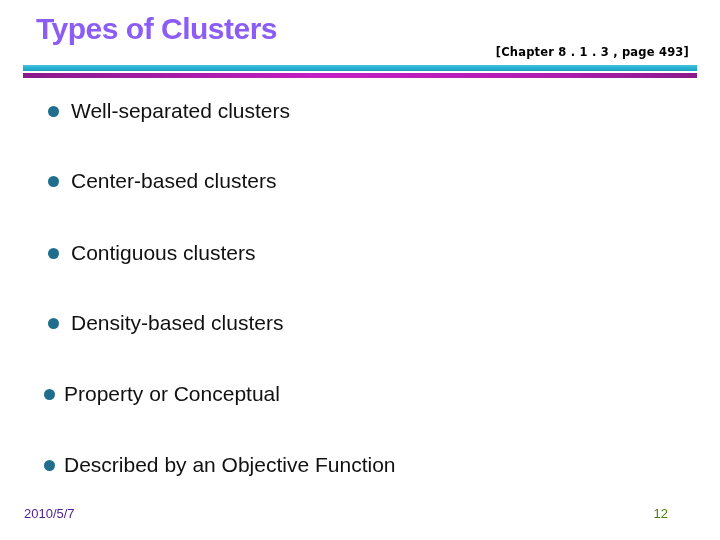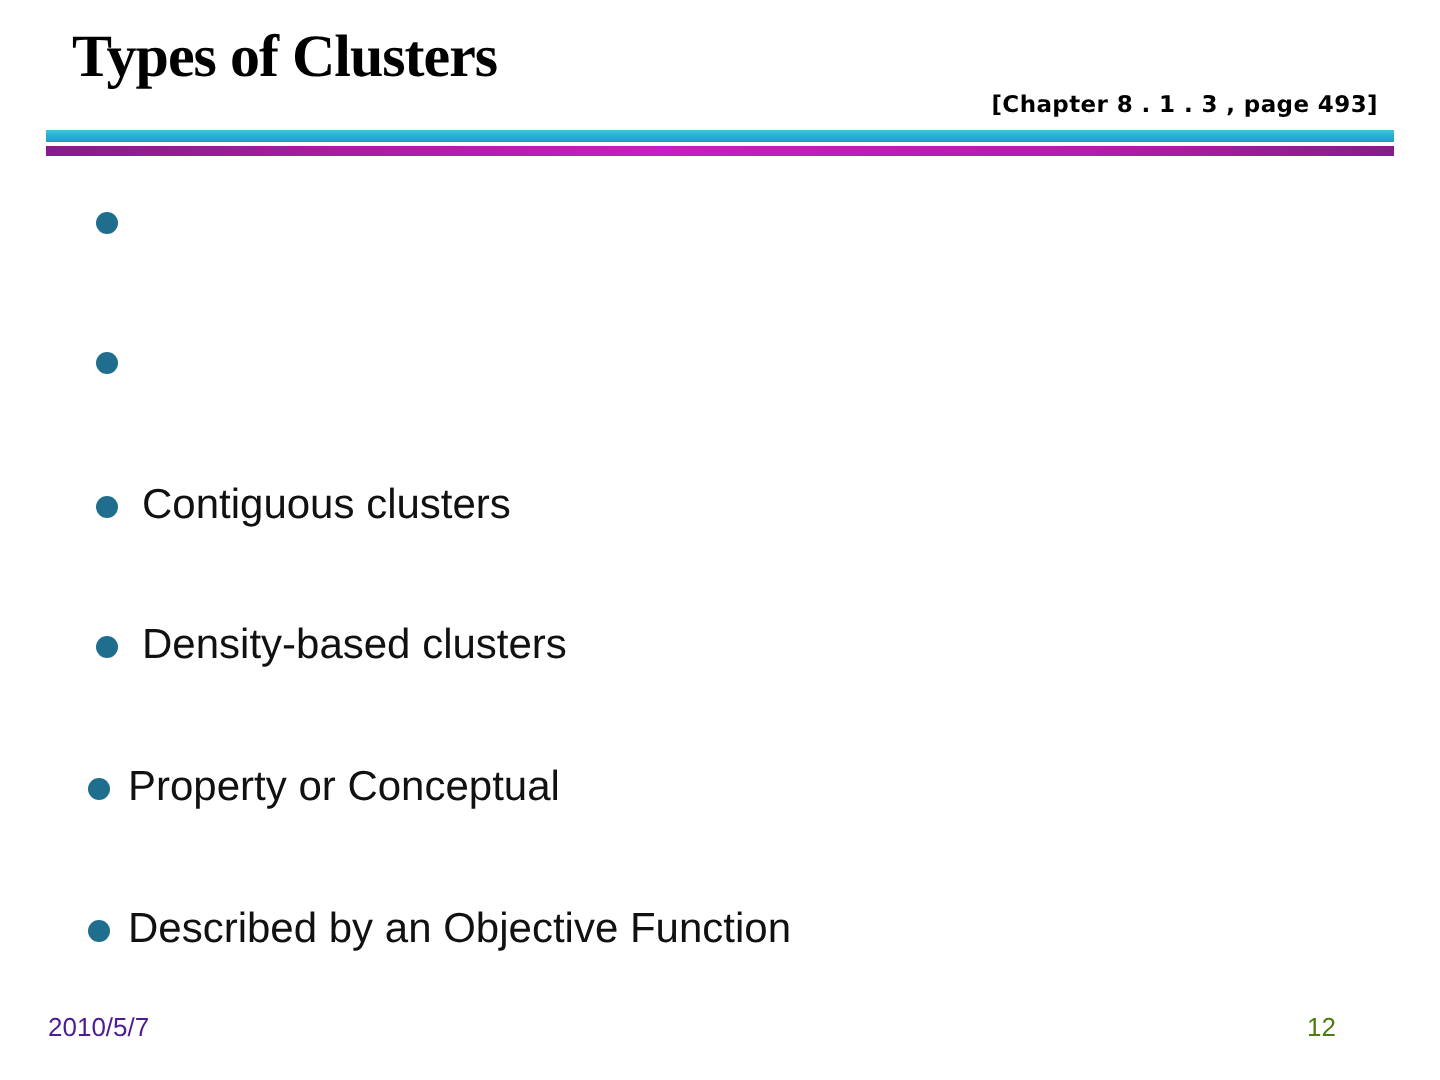--- a/index.html
+++ b/index.html
@@ -12,25 +12,25 @@
     width: 720px;
     height: 540px;
     background: #ffffff;
     overflow: hidden;
     font-family: "Liberation Sans", sans-serif;
   }
   .title {
     position: absolute;
     left: 36px;
     top: 12px;
-    font-family: Liberation Serif, serif;
+    font-family: Liberation Sans, sans-serif;
     font-weight: 700;
     font-size: 30px;
     letter-spacing: -0.5px;
-    color: #000000;
+    color: #8b5cf6;
     white-space: nowrap;
   }
   .reference {
     position: absolute;
     right: 31px;
     top: 45px;
     font-family: "DejaVu Sans", sans-serif;
     font-weight: 700;
     font-size: 11.5px;
     letter-spacing: 0.2px;
@@ -112,23 +112,25 @@
 
   <div class="reference">[Chapter 8 . 1 . 3 ,  page 493]</div>
 
   <div class="rule rule-cyan"></div>
 
   <div class="rule rule-magenta"></div>
 
   <ul class="bullets">
     <li class="bullet-item">
       <span class="marker"></span>
+      <span class="bullet-text">Well-separated clusters</span>
     </li>
     <li class="bullet-item">
       <span class="marker"></span>
+      <span class="bullet-text">Center-based clusters</span>
     </li>
     <li class="bullet-item">
       <span class="marker"></span>
       <span class="bullet-text">Contiguous clusters</span>
     </li>
     <li class="bullet-item">
       <span class="marker"></span>
       <span class="bullet-text">Density-based clusters</span>
     </li>
     <li class="bullet-item outdent">

